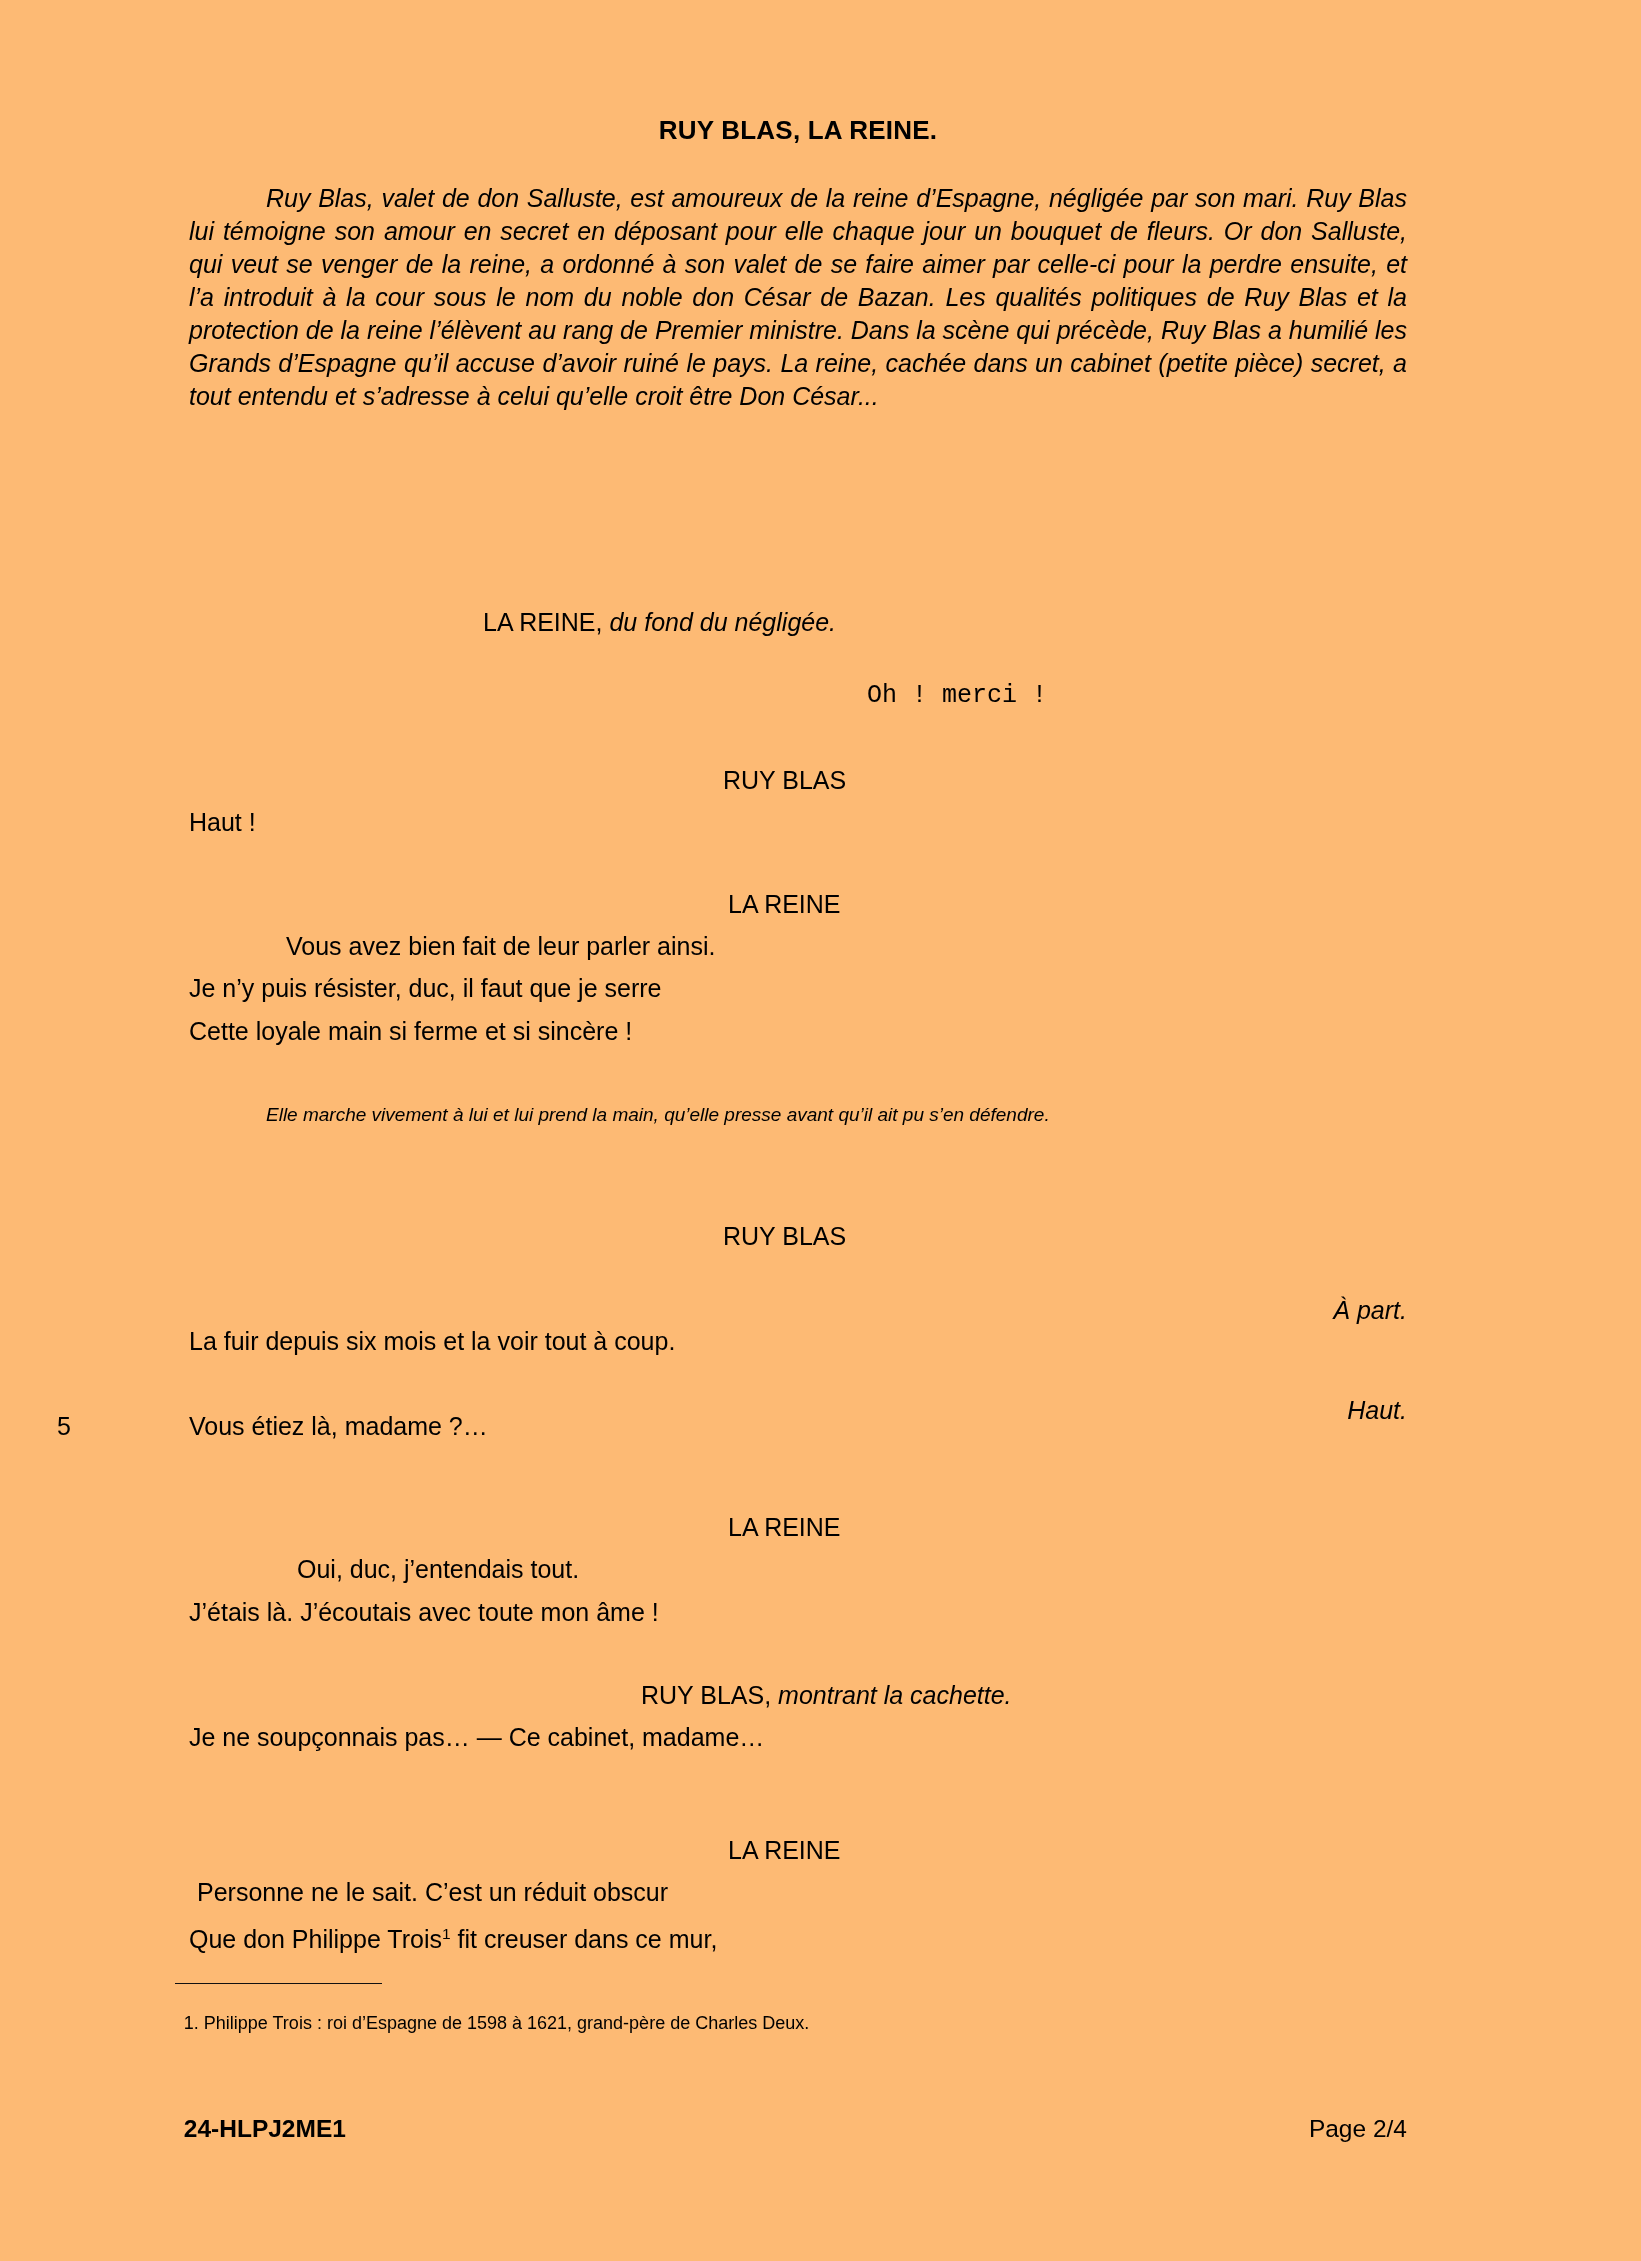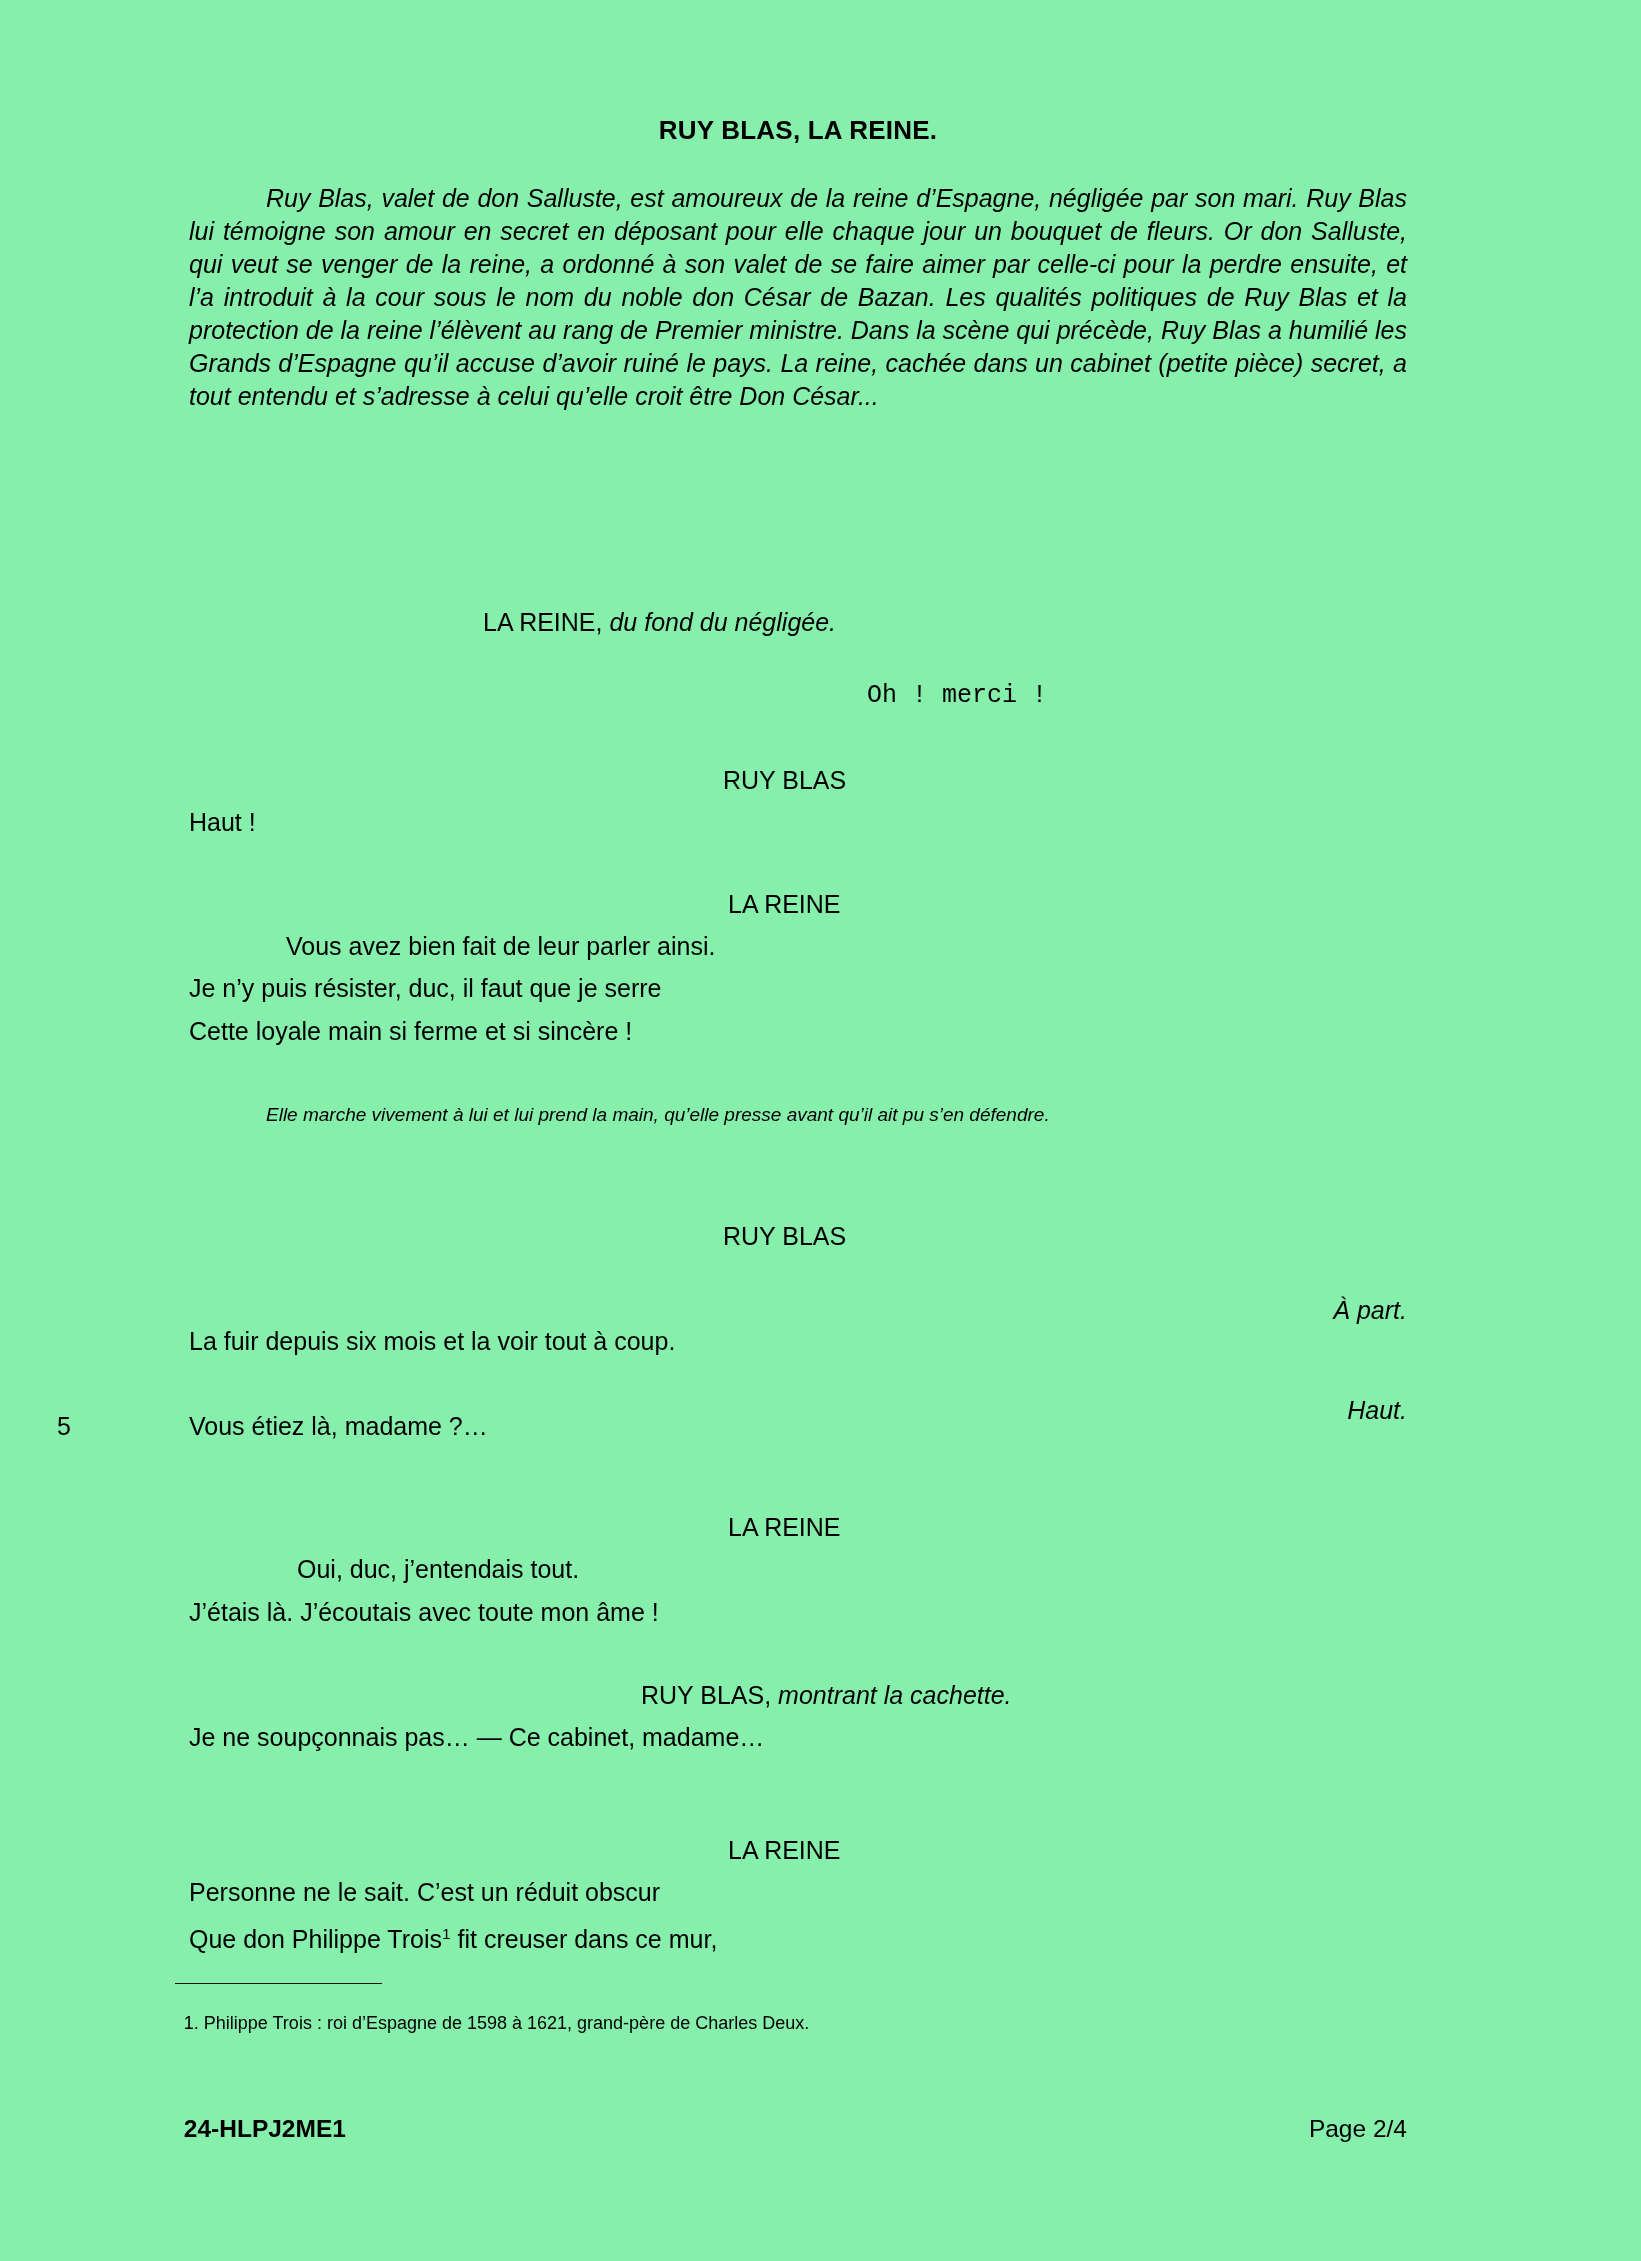--- a/index.html
+++ b/index.html
@@ -8,21 +8,21 @@
     background: #ffffff;
   }
   body {
     font-family: "Liberation Sans", sans-serif;
     color: #000000;
   }
   .page {
     position: relative;
     width: 1642px;
     height: 2261px;
-    background: #86efac;
+    background: #fdba74;
     overflow: hidden;
   }
   .content {
     position: absolute;
     left: 189px;
     top: 0;
     width: 1218px;   
     height: 2261px;
   }
 
@@ -181,21 +181,21 @@
 
     <div class="speaker" style="left:452px; top:1680px;">
       <span>RUY BLAS,</span>
       <span class="ital"> montrant la cachette.</span>
     </div>
 
     <div class="line" style="left:0px; top:1722px;">Je ne soupçonnais pas… — Ce cabinet, madame…</div>
 
     <div class="speaker" style="left:539px; top:1835px;">LA REINE</div>
 
-    <div class="line" style="left:0px; top:1877px;">Personne ne le sait. C’est un réduit obscur</div>
+    <div class="line" style="left:8px; top:1877px;">Personne ne le sait. C’est un réduit obscur</div>
 
     <div class="line" style="left:0px; top:1919px;"><span>Que don Philippe Trois</span><sup>1</sup><span> fit creuser dans ce mur,</span></div>
 
     <div class="fn-rule"></div>
 
     <div class="footnote">1. Philippe Trois : roi d’Espagne de 1598 à 1621, grand-père de Charles Deux.</div>
 
     <div class="footer-code">24-HLPJ2ME1</div>
     <div class="footer-page">Page 2/4</div>
 

